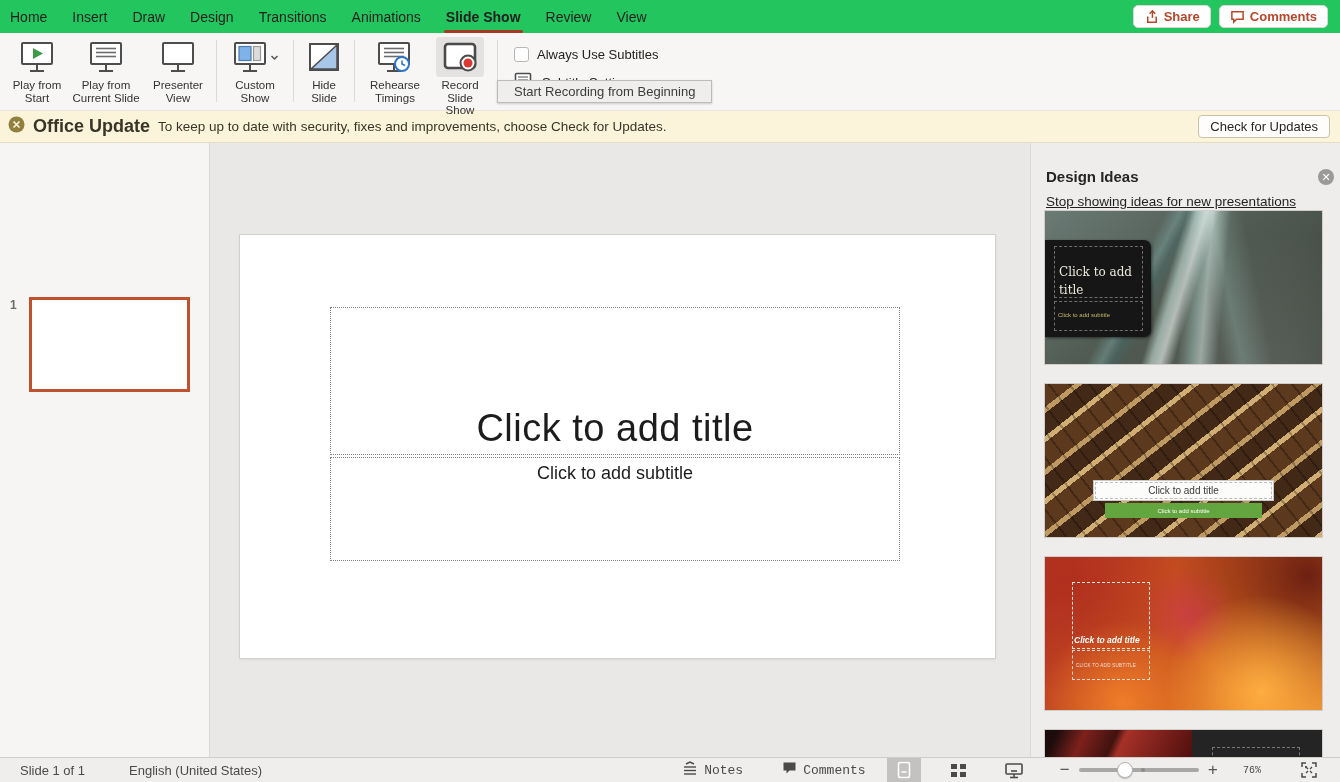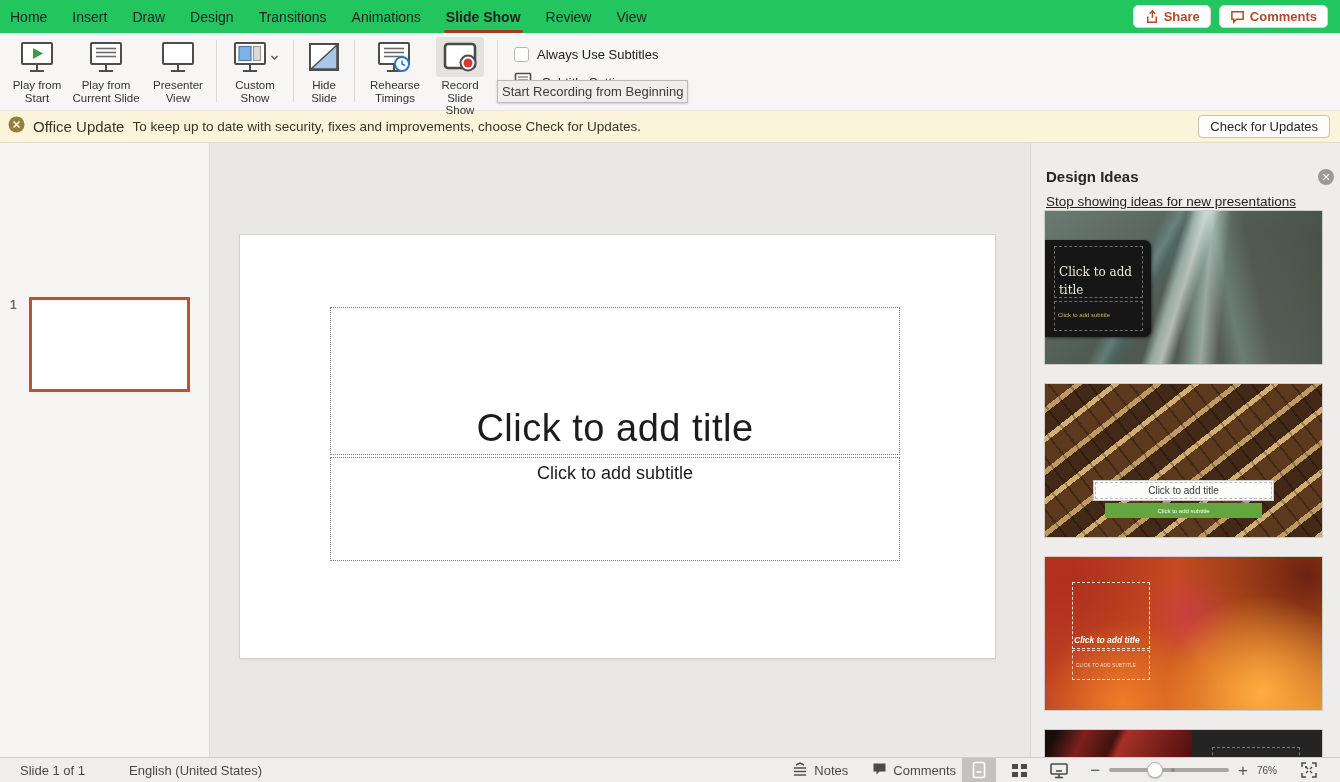--- a/index.html
+++ b/index.html
@@ -25,25 +25,25 @@
   .rlabel { font-size:11.5px; line-height:12.5px; color:#333; text-align:center; margin-top:2px; }
   .w52{width:52px}.w74{width:74px}.w58{width:58px}.w66{width:66px}.w42{width:42px}.w62{width:62px}.w56{width:56px}
   .vsep { width:1px; height:62px; background:#dbd9d6; margin:3px 6px 0 6px; }
   .chevron { margin-left:2px; }
   .checkcol { display:flex; flex-direction:column; gap:8px; margin:5px 4px 0 10px; width:150px; }
   .checkrow { display:flex; align-items:center; gap:8px; font-size:13px; color:#222; }
   .cbox { width:15px; height:15px; background:#fff; border:1px solid #b9b7b4; border-radius:3px; position:relative; flex:0 0 auto; }
   .cbox svg { position:absolute; left:1px; top:-3px; }
   .subcol { display:flex; flex-direction:column; gap:10px; margin:10px 4px 0 10px; width:170px; }
   .subrow { display:flex; align-items:center; gap:8px; font-size:13px; color:#222; }
-  .tooltip { position:absolute; left:497px; top:47px; height:23px; display:flex; align-items:center; background:#efeeec; border:1px solid #bdbbb8; box-shadow:0 1px 2px rgba(0,0,0,.18); padding:0 4px; font-size:13px; color:#3c3c3c; white-space:nowrap; z-index:5; }
+  .tooltip { position:absolute; left:497px; top:47px; height:23px; display:flex; align-items:center; background:#efeeec; border:1px solid #bdbbb8; box-shadow:0 1px 2px rgba(0,0,0,.18); padding:0 16px; font-size:13px; color:#3c3c3c; white-space:nowrap; z-index:5; }
 
   
   .banner { height:33px; background:#fbf4da; border-top:1px solid #e9e6df; border-bottom:1px solid #e3ddc4; display:flex; align-items:center; padding:0 10px 0 8px; gap:8px; }
-  .banner .bt { font-weight:normal; font-size:15px; color:#3a3428; }
+  .banner .bt { font-weight:bold; font-size:18px; color:#3a3428; }
   .banner .bm { font-size:13.5px; color:#3a3428; }
   .bannerbtn { margin-left:auto; background:#fefdfb; border:1px solid #c9c2a6; border-radius:4px; font-size:13px; color:#262626; padding:3px 11px; }
 
   
   .content { position:relative; height:614px; display:flex; }
   .thumbs { width:210px; background:#f6f5f3; border-right:1px solid #dad8d5; position:relative; }
   .thumb-num { position:absolute; left:10px; top:155px; font-size:12px; font-weight:bold; color:#6b6b6b; }
   .thumb-slide { position:absolute; left:29px; top:154px; width:161px; height:95px; background:#fff; border:3px solid #c0512f; }
 
   .workarea { flex:1; background:#e9e8e6; position:relative; }
@@ -95,21 +95,21 @@
   .dt3-box2 span { font-size:4.5px; color:#f3e3d8; letter-spacing:.3px; }
   .dt4 { top:586px; height:28px; border-bottom:none;
     background:
       linear-gradient(115deg, #1c0d0c 8%, #7e211c 26%, #40120f 46%, #a53127 52%, #510f0e 100%) left/53% 100% no-repeat,
       #242424; }
   .dt4-box { position:absolute; right:22px; top:17px; width:88px; height:40px; border:1px dashed #787878; }
 
   
   .statusbar { height:25px; background:#efeeec; border-top:1px solid #cfcdca; display:flex; align-items:center; font-size:13px; color:#4a4a4a; padding:0 14px 0 20px; position:relative; z-index:6; }
   .sb-left { display:flex; gap:44px; }
-  .sb-right { margin-left:auto; display:flex; align-items:center; gap:0; }
+  .sb-right { margin-left:auto; display:flex; align-items:center; gap:15px;font-family:Liberation Mono, monospace; }
   .sb-item { display:flex; align-items:center; gap:6px; margin-left:24px; }
   .viewbtn { display:flex; align-items:center; justify-content:center; width:34px; height:25px; margin-left:6px; }
   .viewbtn.hl { background:#c4c2c0; }
   .zoomwrap { display:flex; align-items:center; margin-left:14px; gap:9px; }
   .ztrack { position:relative; width:120px; height:4px; background:#a9a7a5; border-radius:2px; }
   .zknob { position:absolute; left:38px; top:-6px; width:16px; height:16px; border-radius:50%; background:#fff; border:1px solid #b5b3b1; box-shadow:0 1px 1px rgba(0,0,0,.2); }
   .zdot { position:absolute; left:62px; top:0px; width:4px; height:4px; border-radius:50%; background:#8d8b89; }
   .zsign { font-size:17px; color:#555; line-height:1; }
   .zpct { width:38px; text-align:center; font-size:10px; color:#4a4a4a; }
 </style>

